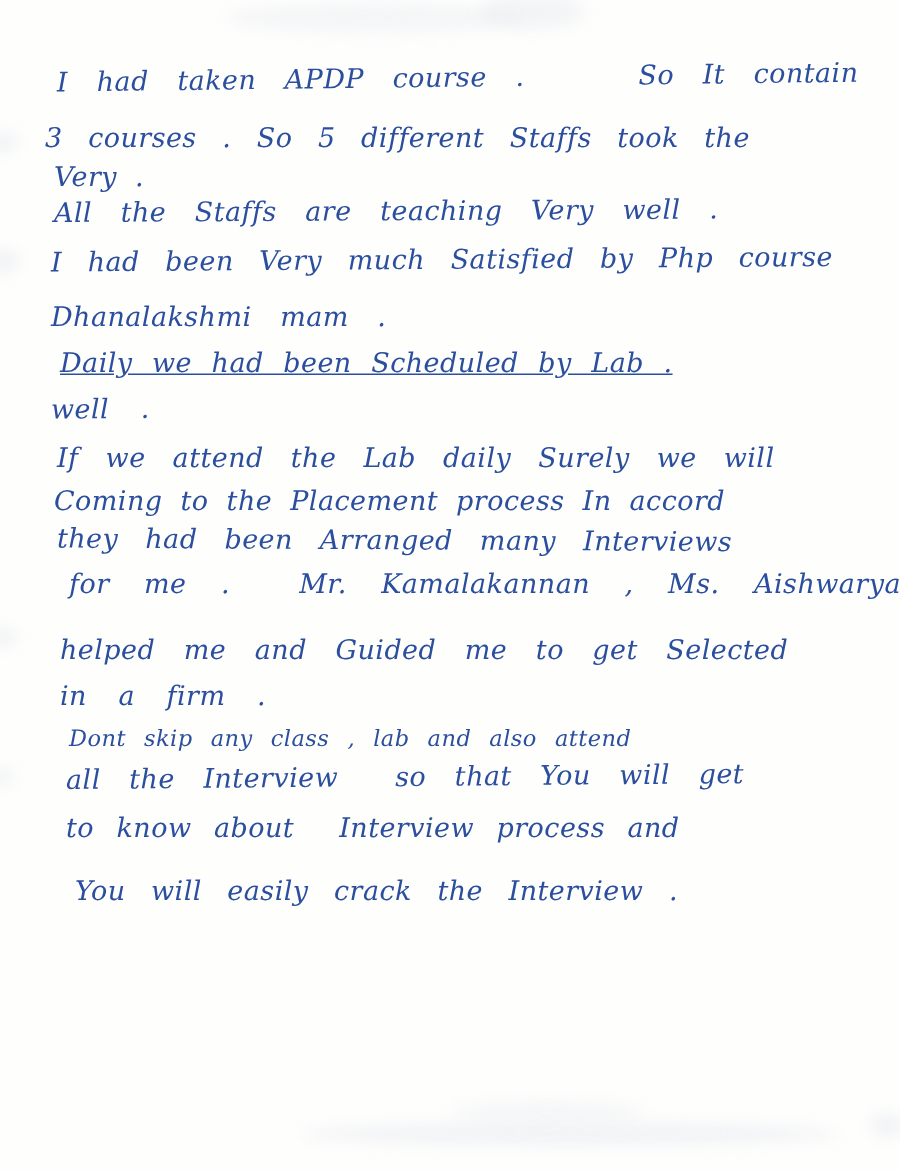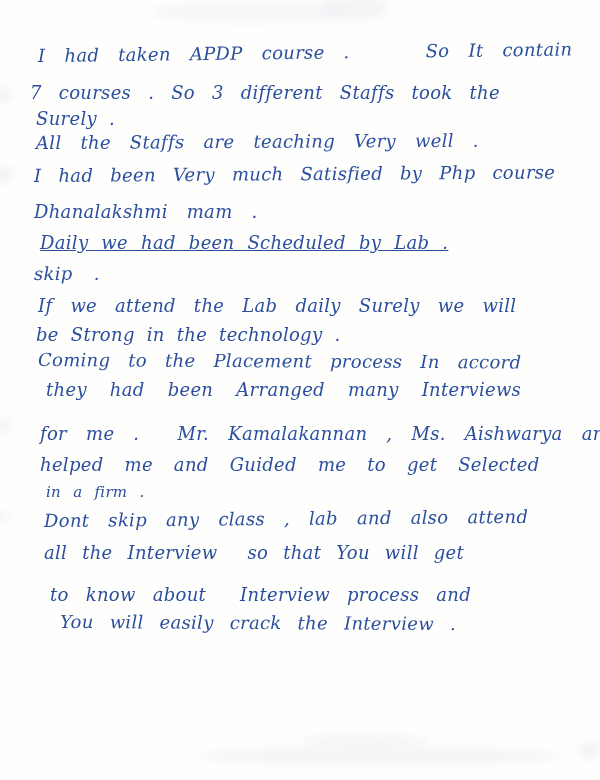--- a/index.html
+++ b/index.html
@@ -85,29 +85,28 @@
   <div class="smudge sm-left1"></div>
   <div class="smudge sm-left2"></div>
   <div class="smudge sm-left3"></div>
   <div class="smudge sm-left4"></div>
   <div class="smudge sm-bottom1"></div>
   <div class="smudge sm-bottom2"></div>
   <div class="smudge sm-right1"></div>
 
   <div class="note">
     <div class="hw-line">I had taken APDP course .    So It contain</div>
-    <div class="hw-line">7 courses . So 3 different Staffs took the</div>
-    <div class="hw-line">Surely .</div>
+    <div class="hw-line">3 courses . So 5 different Staffs took the</div>
+    <div class="hw-line">Very .</div>
     <div class="hw-line">All the Staffs are teaching Very well .</div>
     <div class="hw-line">I had been Very much Satisfied by Php course</div>
     <div class="hw-line">Dhanalakshmi mam .</div>
     <div class="hw-line">Daily we had been Scheduled by Lab .</div>
-    <div class="hw-line">skip .</div>
+    <div class="hw-line">well .</div>
     <div class="hw-line">If we attend the Lab daily Surely we will</div>
-    <div class="hw-line">be Strong in the technology .</div>
     <div class="hw-line">Coming to the Placement process In accord</div>
     <div class="hw-line">they had been Arranged many Interviews</div>
     <div class="hw-line">for me .  Mr. Kamalakannan , Ms. Aishwarya and Mr. Diwakar</div>
     <div class="hw-line">helped me and Guided me to get Selected</div>
     <div class="hw-line">in a firm .</div>
     <div class="hw-line">Dont skip any class , lab and also attend</div>
     <div class="hw-line">all the Interview  so that You will get</div>
     <div class="hw-line">to know about  Interview process and</div>
     <div class="hw-line">You will easily crack the Interview .</div>
   </div>

